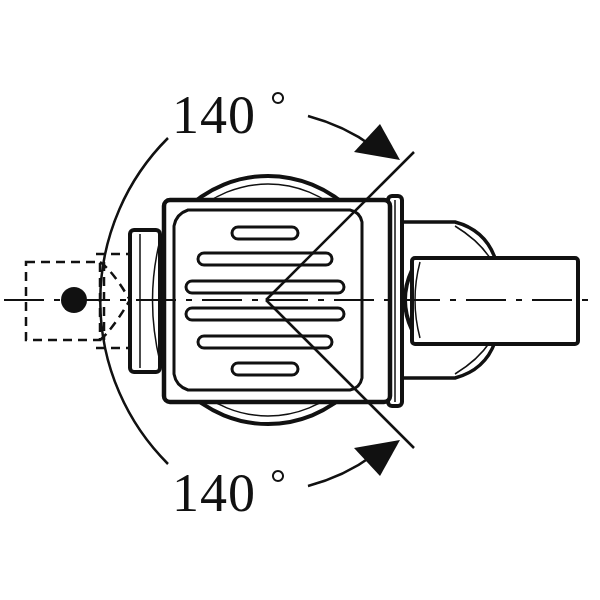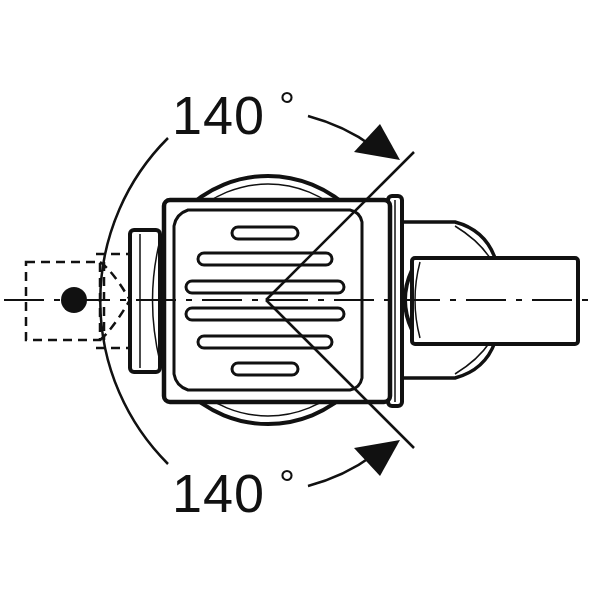--- a/index.html
+++ b/index.html
@@ -1,21 +1,21 @@
 <!DOCTYPE html>
 <html><head>
 <meta charset="utf-8">
 <style>
   html, body { margin: 0; padding: 0; background: #ffffff; }
   body { width: 600px; height: 600px; overflow: hidden; }
   .canvas { position: relative; width: 600px; height: 600px; }
   svg { position: absolute; left: 0; top: 0; }
   .label {
     position: absolute;
-    font-family: Liberation Sans, sans-serif;
+    font-family: Liberation Serif, serif;
     font-size: 54px;
     color: #111111;
     line-height: 1;
     letter-spacing: 1px;
   }
   .deg { font-size: 40px; position: relative; top: -14px; margin-left: 14px; }
 </style>
 </head>
 <body>
 

